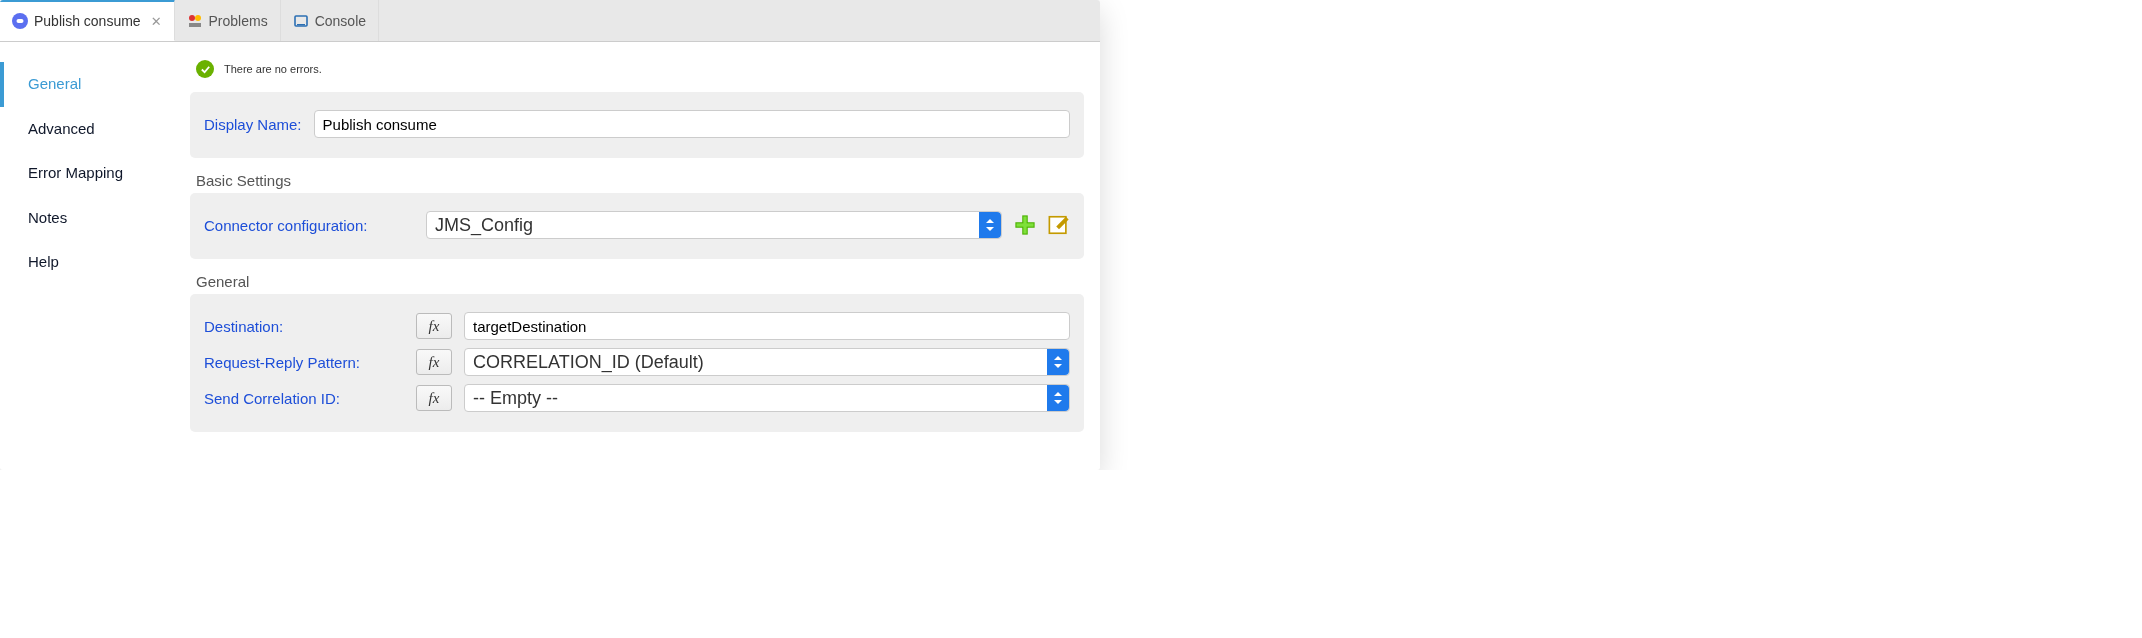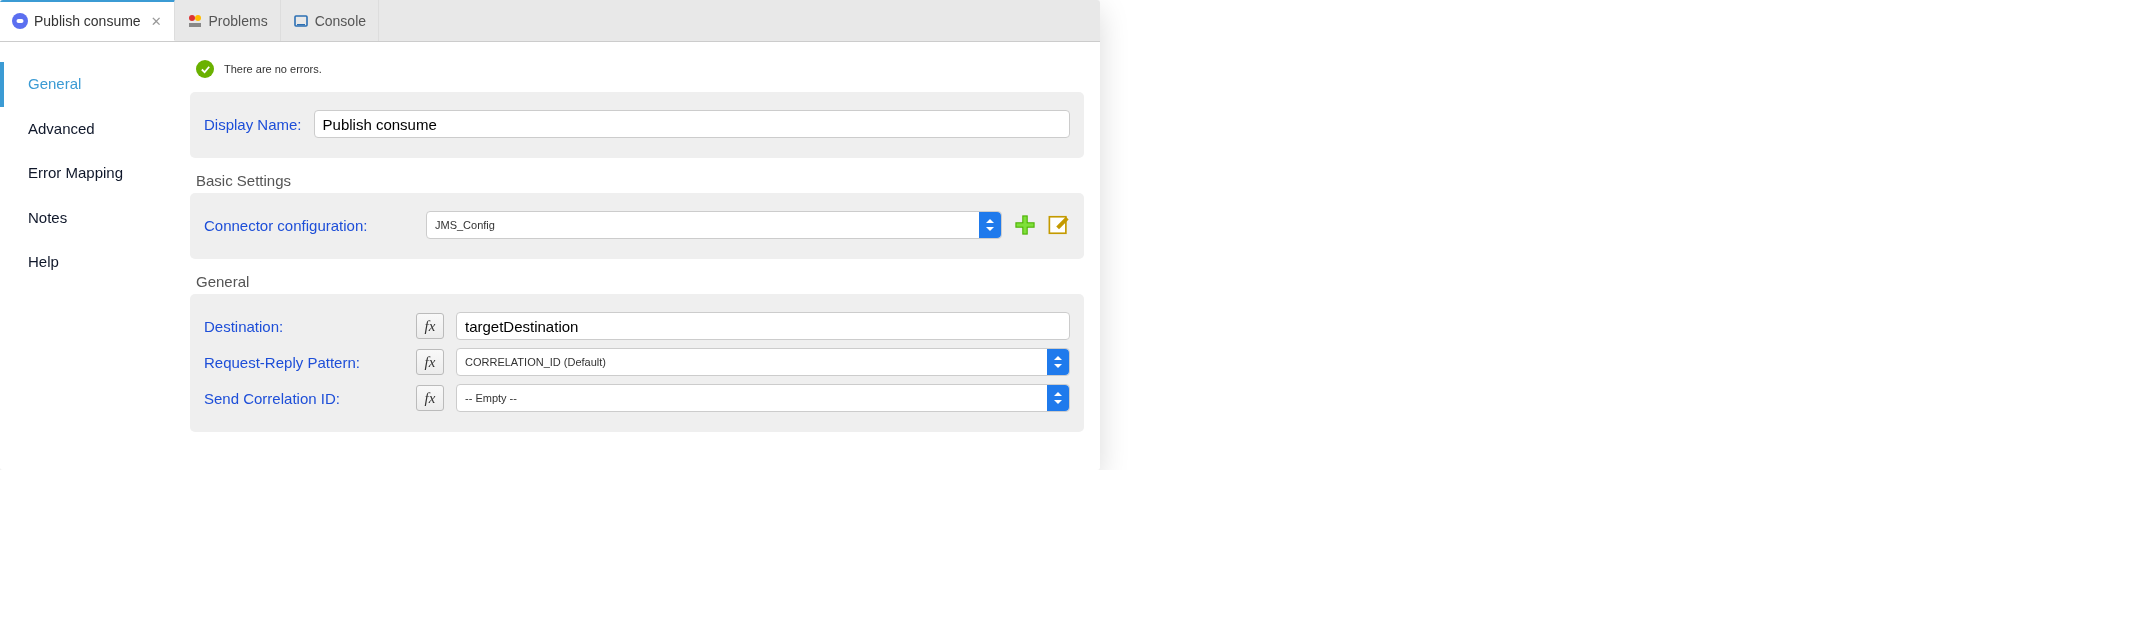--- a/index.html
+++ b/index.html
@@ -104,36 +104,36 @@
   .select {
     flex:1;
     position:relative;
     height:28px;
     border:1px solid #ccc;
     border-radius:4px;
     background:#fff;
     display:flex;
     align-items:center;
     padding: 0 8px;
-    font-size:11px;
+    font-size:18px;
     cursor:pointer;
   }
   .select .arrows {
     position:absolute;
     right:0; top:0; bottom:0;
     width:22px;
     background:#1f7aec;
     border-radius: 0 4px 4px 0;
     display:flex;
     align-items:center;
     justify-content:center;
   }
   .select .arrows svg { width:10px; height:14px; }
   .fx-btn {
-    width:28px; height:26px;
+    width:36px; height:26px;
     border:1px solid #bbb;
     border-radius:3px;
     background:linear-gradient(#f9f9f9,#ececec);
     display:flex; align-items:center; justify-content:center;
     font-style:italic;
     font-family: "Times New Roman", serif;
     font-size:15px;
     cursor:pointer;
   }
   .section-title {

